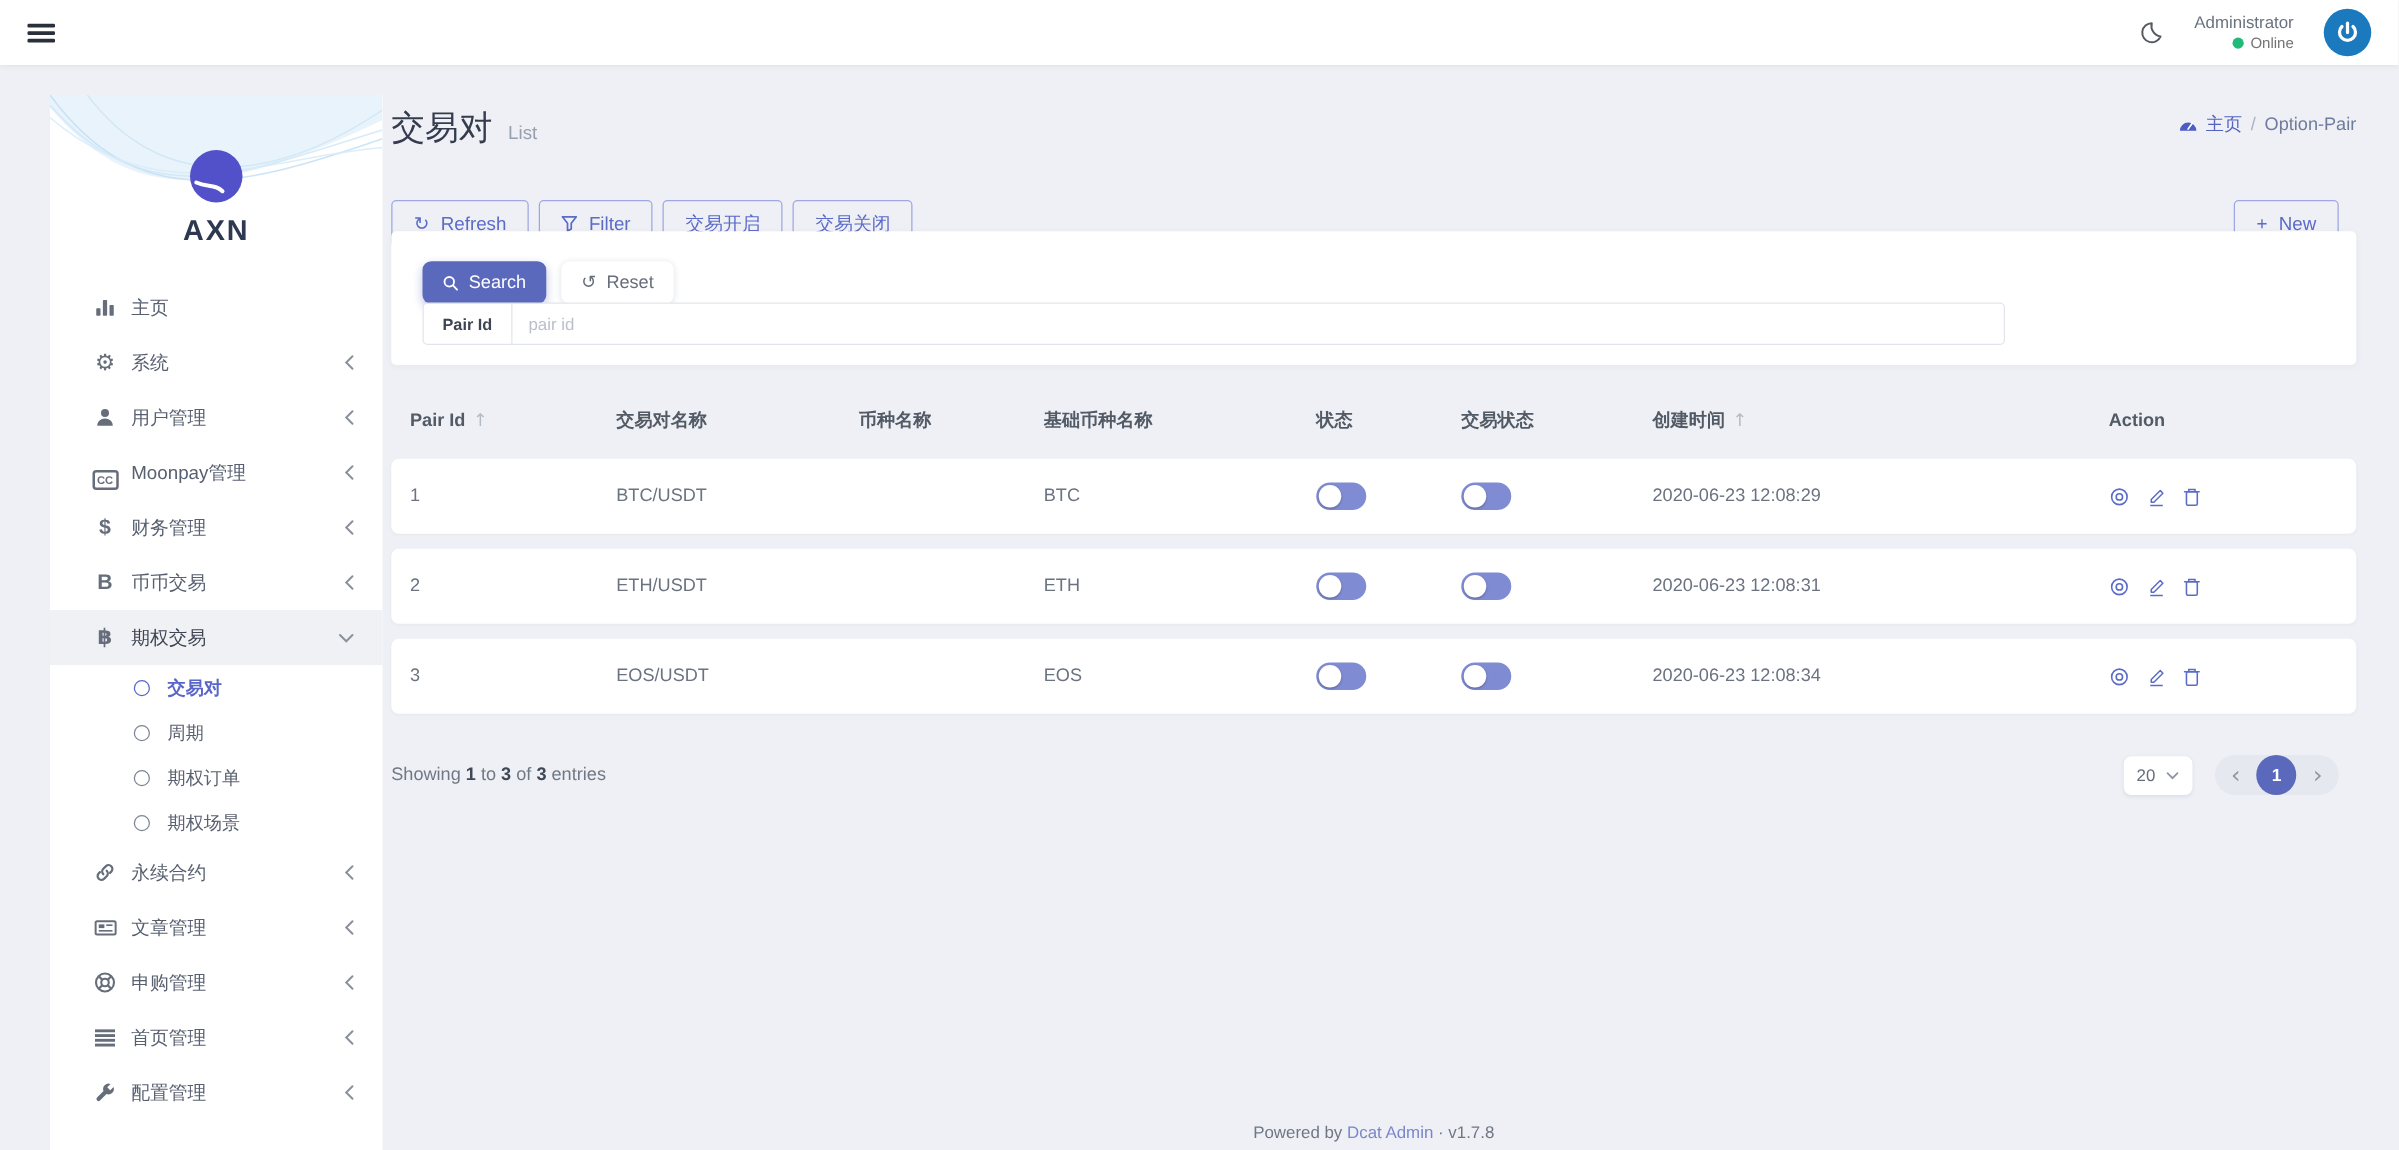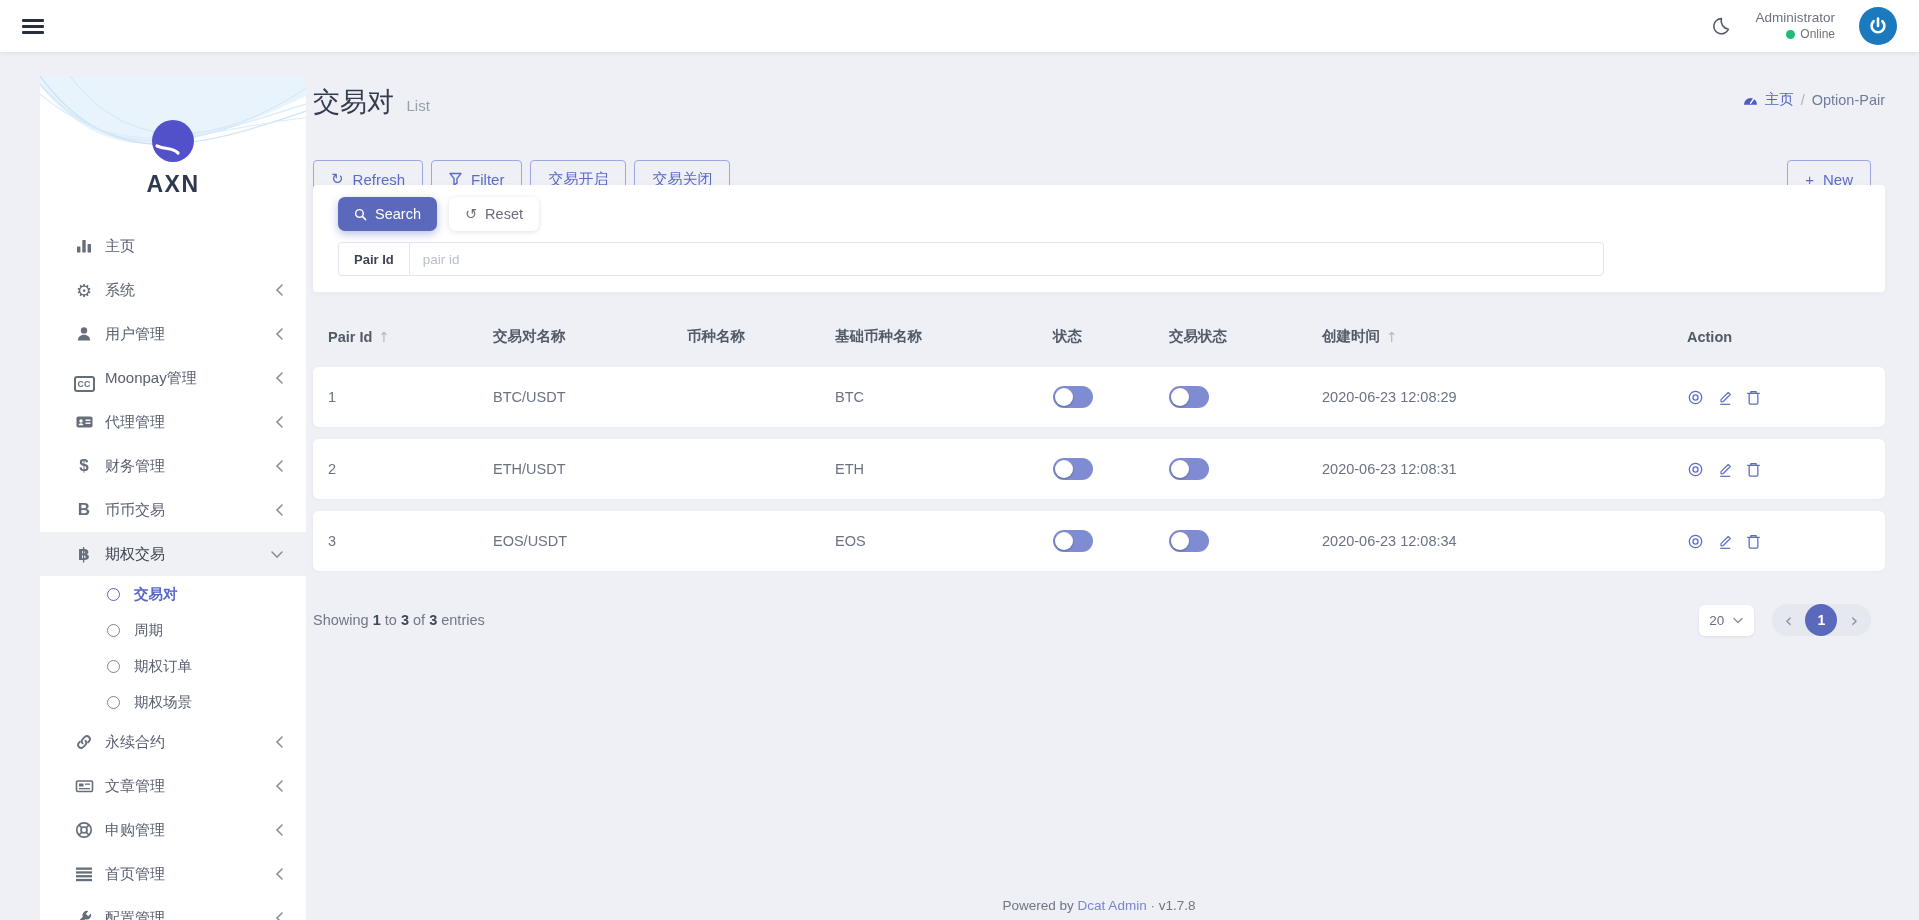--- a/index.html
+++ b/index.html
@@ -53,21 +53,21 @@
   .bc-current { color:#707b9e; }
 
   .toolbar { position:absolute; top:76px; left:0; width:100%; display:flex; gap:8px; }
   .btn-outline { height:38px; padding:0 17px; border:1px solid #9da7e4; border-radius:4px; color:#5b6bc8;
                  font-size:15px; background:transparent; display:inline-flex; align-items:center; gap:9px;
                  cursor:pointer; font-family:inherit; }
   .btn-new { position:absolute; right:14px; top:0; }
 
   .search-card { position:absolute; top:101px; left:0; width:1572px; height:107px; background:#fff;
                  border-radius:4px; box-shadow:0 1px 6px rgba(30,40,60,.04); }
-  .sc-btns { position:absolute; top:12px; left:25px; display:flex; gap:12px; }
+  .sc-btns { position:absolute; top:24px; left:25px; display:flex; gap:12px; }
   .btn-search { height:34px; padding:0 16px; background:#5b69bc; color:#fff; border:none; border-radius:7px;
                 font-size:14.5px; display:inline-flex; align-items:center; gap:8px; cursor:pointer;
                 box-shadow:0 3px 8px rgba(91,105,188,.42); font-family:inherit; }
   .btn-reset { height:34px; padding:0 16px; background:#fff; color:#676e7b; border:none; border-radius:7px;
                font-size:14.5px; display:inline-flex; align-items:center; gap:8px; cursor:pointer;
                box-shadow:0 1px 5px rgba(30,40,60,.14); font-family:inherit; }
   .field-row { position:absolute; top:57px; left:25px; width:1266px; height:34px; border:1px solid #e2e5ec;
                border-radius:4px; display:flex; align-items:stretch; background:#fff; }
   .field-label { padding:0 15px; font-size:13px; font-weight:700; color:#3d4452; border-right:1px solid #e2e5ec;
                  display:flex; align-items:center; }
@@ -201,37 +201,20 @@
         <span style="border:2px solid #676e7b;border-radius:3px;padding:1px 2px;font-weight:700;letter-spacing:0;margin-top:11px;">CC</span>
       </span>
       <span class="lbl">Moonpay管理</span>
       <span class="chev">
         <svg width="9" height="14" viewBox="0 0 9 14">
             <polyline points="7,2 2,7 7,12" fill="none" stroke="#8a919d" stroke-width="1.6" stroke-linecap="round"></polyline>
           </svg>
       </span>
     </div>
 
-    <div class="menu-item">
-      <span class="mi">
-        <svg width="19" height="18" viewBox="0 0 19 18">
-            <rect x="1.5" y="3.5" width="16" height="11" rx="1.8" fill="#676e7b"></rect>
-            <circle cx="6" cy="8" r="1.7" fill="#fff"></circle>
-            <path d="M3.6 12.3c0-1.3 1.1-2.1 2.4-2.1s2.4.8 2.4 2.1z" fill="#fff"></path>
-            <rect x="10.5" y="6.5" width="5" height="1.4" fill="#fff"></rect>
-            <rect x="10.5" y="9.5" width="5" height="1.4" fill="#fff"></rect>
-          </svg>
-      </span>
-      <span class="lbl">代理管理</span>
-      <span class="chev">
-        <svg width="9" height="14" viewBox="0 0 9 14">
-            <polyline points="7,2 2,7 7,12" fill="none" stroke="#8a919d" stroke-width="1.6" stroke-linecap="round"></polyline>
-          </svg>
-      </span>
-    </div>
 
     <div class="menu-item">
       <span class="mi">$</span>
       <span class="lbl">财务管理</span>
       <span class="chev">
         <svg width="9" height="14" viewBox="0 0 9 14">
             <polyline points="7,2 2,7 7,12" fill="none" stroke="#8a919d" stroke-width="1.6" stroke-linecap="round"></polyline>
           </svg>
       </span>
     </div>

